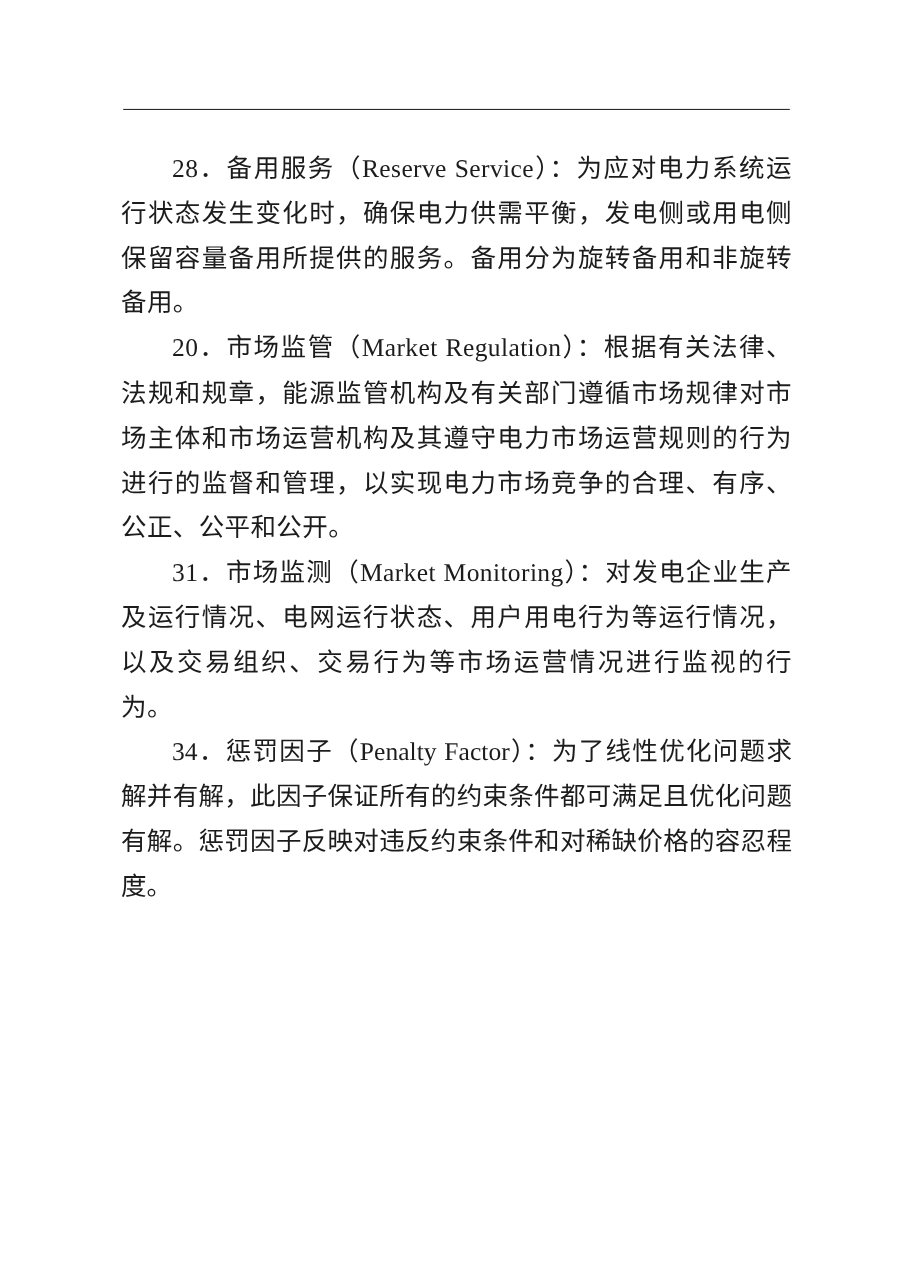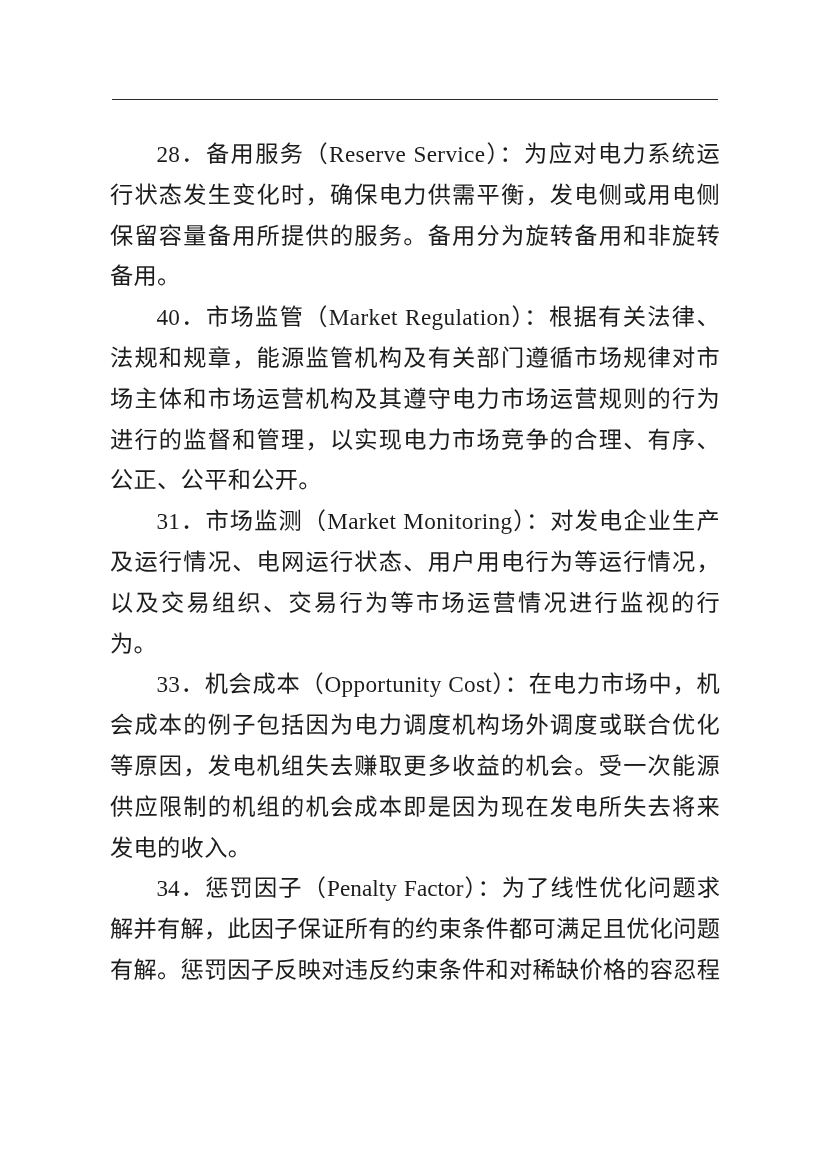--- a/index.html
+++ b/index.html
@@ -92,26 +92,25 @@
 
   <div class="header-band">
     <div class="header-rule"></div>
   </div>
 
   <div class="body-block">
 
     <p class="para">28．备用服务（Reserve Service）：为应对电力系统运行状态发生变化时，确保电力供需平衡，发电侧或用电侧保留容量备用所提供的服务。备用分为旋转备用和非旋转备用。</p>
 
 
-    <p class="para">40．市场监管（Market Regulation）：根据有关法律、法规和规章，能源监管机构及有关部门遵循市场规律对市场主体和市场运营机构及其遵守电力市场运营规则的行为进行的监督和管理，以实现电力市场竞争的合理、有序、公正、公平和公开。</p>
+    <p class="para">20．市场监管（Market Regulation）：根据有关法律、法规和规章，能源监管机构及有关部门遵循市场规律对市场主体和市场运营机构及其遵守电力市场运营规则的行为进行的监督和管理，以实现电力市场竞争的合理、有序、公正、公平和公开。</p>
 
     <p class="para">31．市场监测（Market Monitoring）：对发电企业生产及运行情况、电网运行状态、用户用电行为等运行情况，以及交易组织、交易行为等市场运营情况进行监视的行为。</p>
 
 
-    <p class="para">33．机会成本（Opportunity Cost）：在电力市场中，机会成本的例子包括因为电力调度机构场外调度或联合优化等原因，发电机组失去赚取更多收益的机会。受一次能源供应限制的机组的机会成本即是因为现在发电所失去将来发电的收入。</p>
 
     <p class="para tight">34．惩罚因子（Penalty Factor）：为了线性优化问题求解并有解，此因子保证所有的约束条件都可满足且优化问题有解。惩罚因子反映对违反约束条件和对稀缺价格的容忍程度。</p>
 
   </div>
 
   <div class="folio">－ 64 －</div>
 
 </div>
 
 </body></html>

